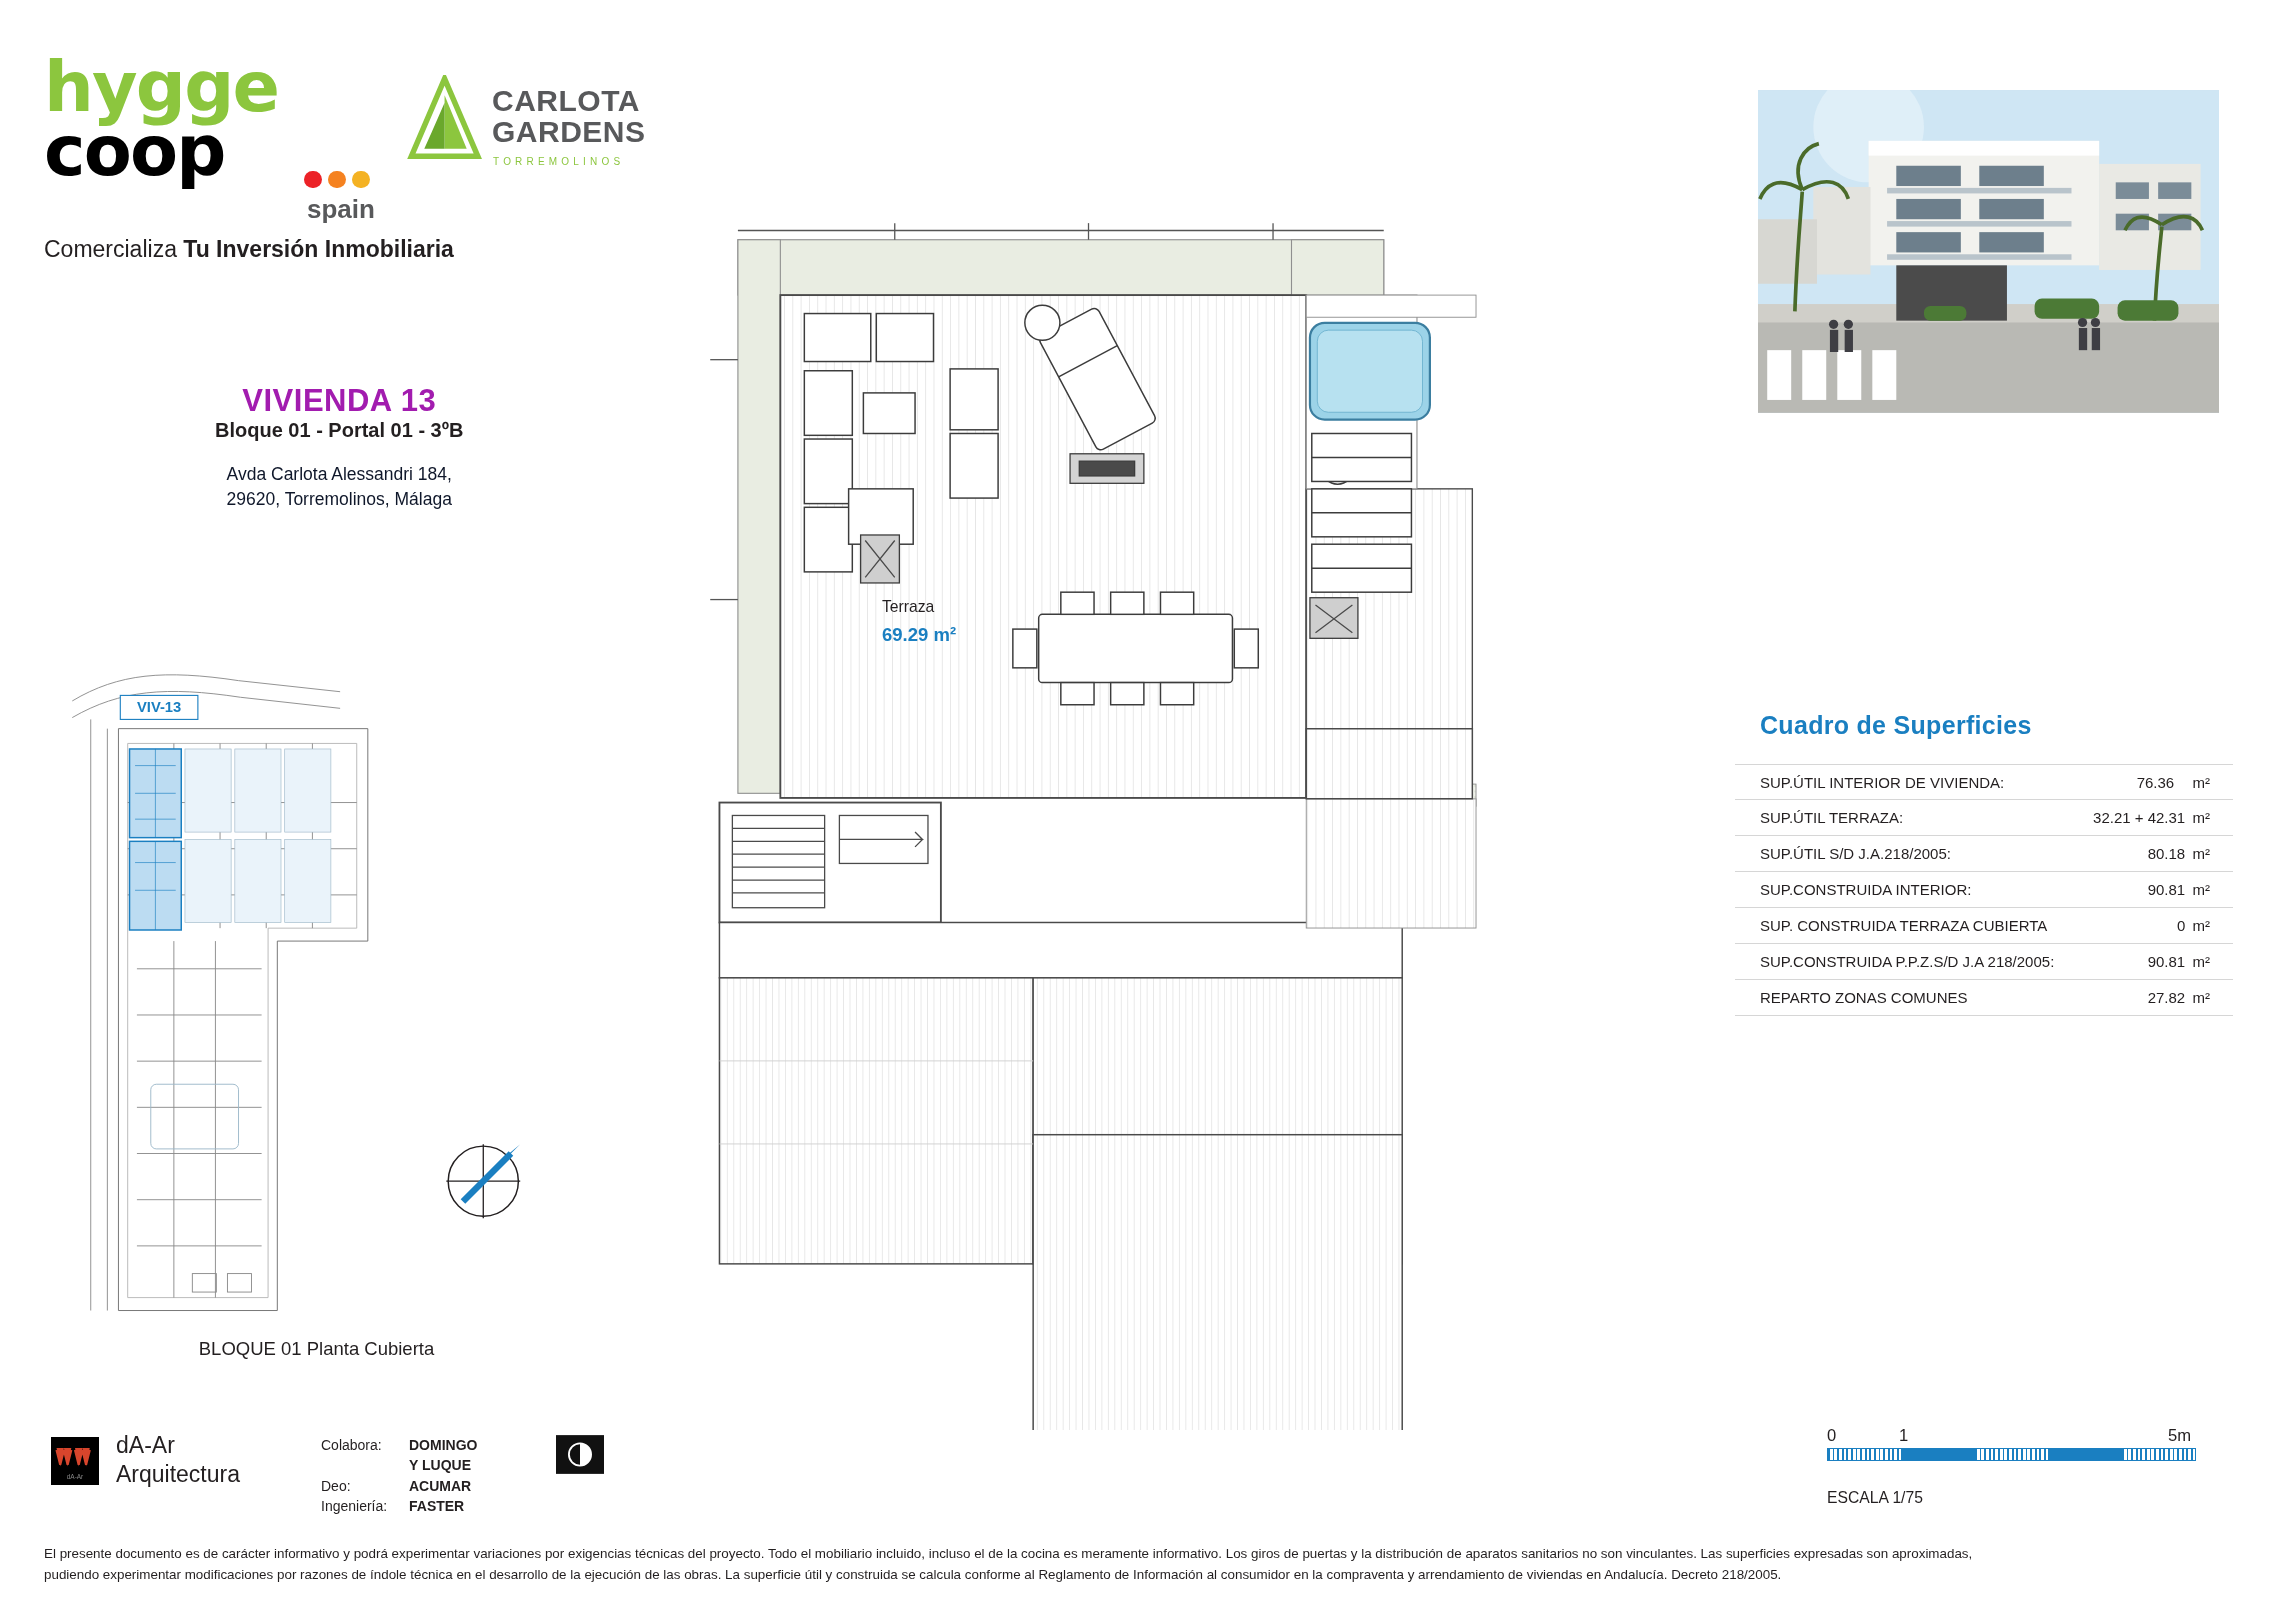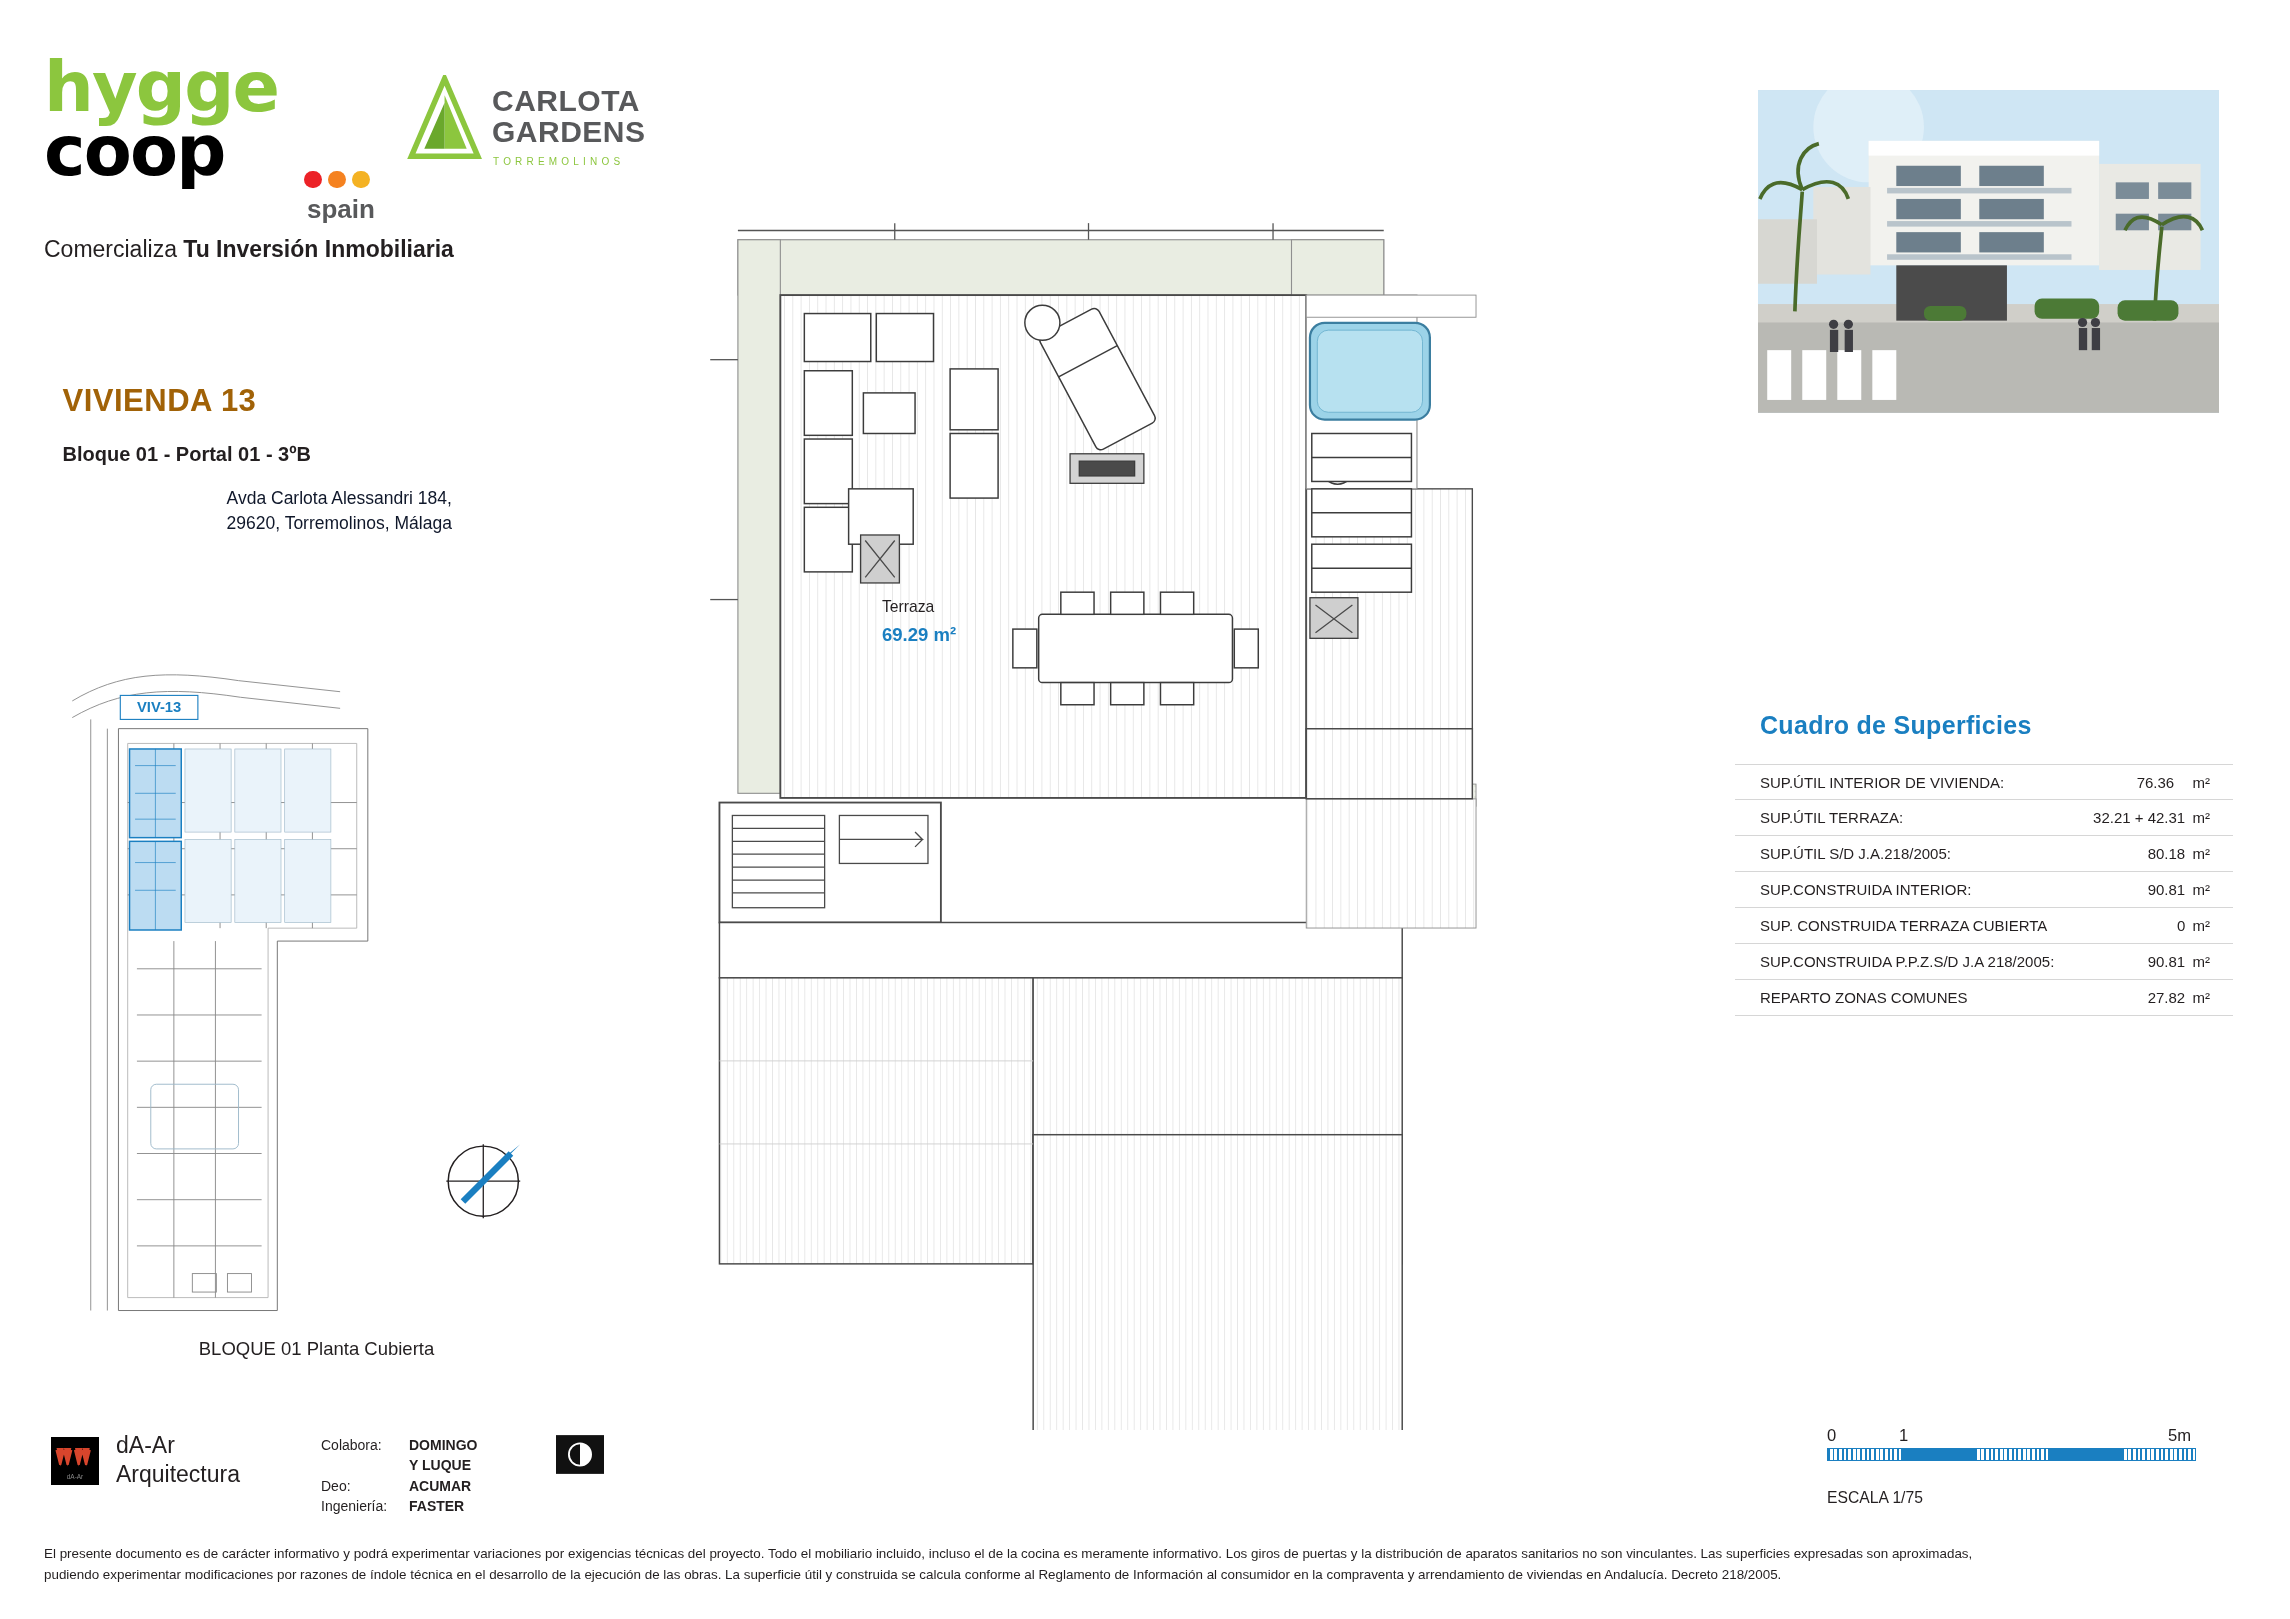--- a/index.html
+++ b/index.html
@@ -53,26 +53,26 @@
     font-size: 10px; letter-spacing: 4.2px; color:#8cc63e;
   }
 
   .comercializa {
     margin-top: 5.5px; font-size: 23px; color:#231f20;
   }
   .comercializa b { font-weight: bold; }
 
   
   #vivienda-title {
-    margin-top: 120px; font-size: 31px; font-weight: bold; color:#a16207;
-    letter-spacing: 0.5px; text-align:left; padding-left: 18.5px;
+    margin-top: 120px; font-size: 31px; font-weight: bold; color:#a21caf;
+    letter-spacing: 0.5px; text-align:center; padding-left: 18.5px;
   }
   #vivienda-sub {
-    margin-top: 24px; font-size: 20px; font-weight: bold; color:#231f20;
-    text-align:left; padding-left: 18.5px;
+    font-size: 20px; font-weight: bold; color:#231f20;
+    text-align:center; padding-left: 18.5px;
   }
   #vivienda-addr {
     margin-top: 20px; font-size: 17.5px; color:#0f172a; line-height: 1.45;
     text-align:center; padding-left: 18.5px;
   }
 
   
   #keyplan {
     position: absolute; left: 18.5px; top: 609px; width: 545px; height: 665px;
   }

